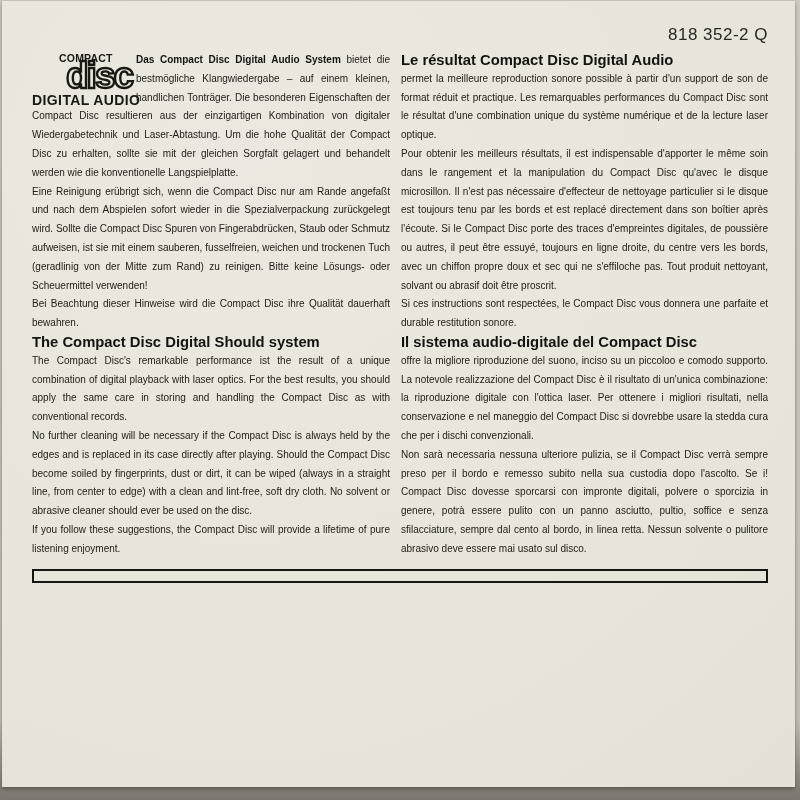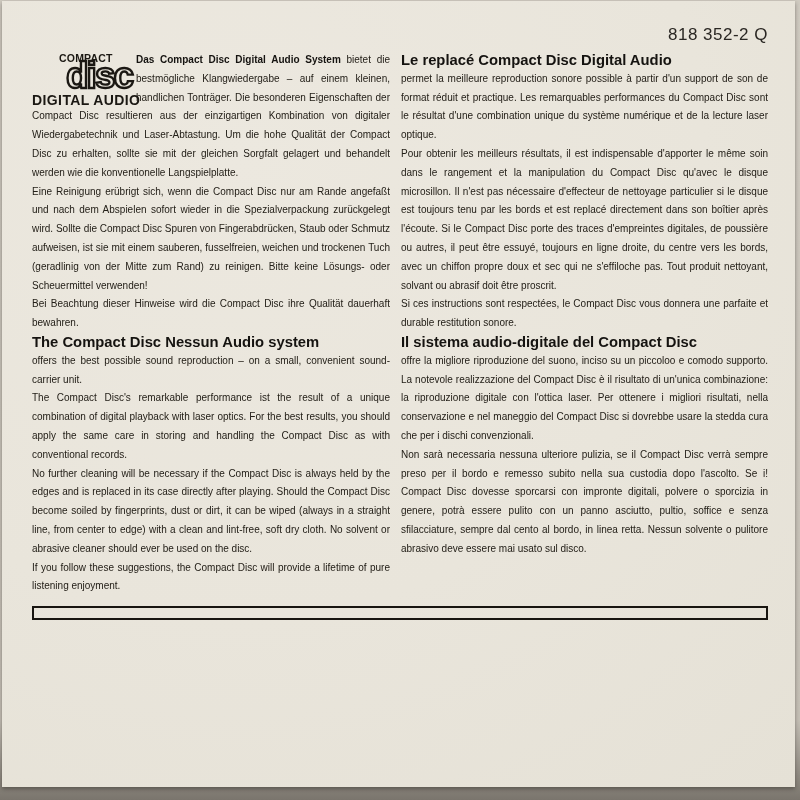--- a/index.html
+++ b/index.html
@@ -71,33 +71,32 @@
           <span class="logo-top">COMPACT</span>
           <span class="logo-main">disc</span>
           <span class="logo-bottom">DIGITAL AUDIO</span>
         </span>
         <p><b>Das Compact Disc Digital Audio System</b><span> bietet die bestmögliche Klangwiedergabe – auf einem kleinen, handlichen Tonträger. Die besonderen Eigenschaften der Compact Disc resultieren aus der einzigartigen Kombination von digitaler Wiedergabetechnik und Laser-Abtastung. Um die hohe Qualität der Compact Disc zu erhalten, sollte sie mit der gleichen Sorgfalt gelagert und behandelt werden wie die konventionelle Langspielplatte.</span></p>
         <p class="para-gap">Eine Reinigung erübrigt sich, wenn die Compact Disc nur am Rande angefaßt und nach dem Abspielen sofort wieder in die Spezialverpackung zurückgelegt wird. Sollte die Compact Disc Spuren von Fingerabdrücken, Staub oder Schmutz aufweisen, ist sie mit einem sauberen, fusselfreien, weichen und trockenen Tuch (geradlinig von der Mitte zum Rand) zu reinigen. Bitte keine Lösungs- oder Scheuermittel verwenden!</p>
         <p class="para-gap">Bei Beachtung dieser Hinweise wird die Compact Disc ihre Qualität dauerhaft bewahren.</p>
       </div>
 
       <div class="block-gap">
-        <p class="lang-heading">The Compact Disc Nessun Audio system</p>
-        <p>offers the best possible sound reproduction – on a small, convenient sound-carrier unit.</p>
+        <p class="lang-heading">The Compact Disc Digital Should system</p>
         <p class="para-gap">The Compact Disc's remarkable performance ist the result of a unique combination of digital playback with laser optics. For the best results, you should apply the same care in storing and handling the Compact Disc as with conventional records.</p>
         <p class="para-gap">No further cleaning will be necessary if the Compact Disc is always held by the edges and is replaced in its case directly after playing. Should the Compact Disc become soiled by fingerprints, dust or dirt, it can be wiped (always in a straight line, from center to edge) with a clean and lint-free, soft dry cloth. No solvent or abrasive cleaner should ever be used on the disc.</p>
         <p class="para-gap">If you follow these suggestions, the Compact Disc will provide a lifetime of pure listening enjoyment.</p>
       </div>
 
     </div>
 
     <div class="col-right">
 
       <div>
-        <p class="lang-heading">Le replacé Compact Disc Digital Audio</p>
+        <p class="lang-heading">Le résultat Compact Disc Digital Audio</p>
         <p>permet la meilleure reproduction sonore possible à partir d'un support de son de format réduit et practique. Les remarquables performances du Compact Disc sont le résultat d'une combination unique du système numérique et de la lecture laser optique.</p>
         <p class="para-gap">Pour obtenir les meilleurs résultats, il est indispensable d'apporter le même soin dans le rangement et la manipulation du Compact Disc qu'avec le disque microsillon. Il n'est pas nécessaire d'effecteur de nettoyage particulier si le disque est toujours tenu par les bords et est replacé directement dans son boîtier après l'écoute. Si le Compact Disc porte des traces d'empreintes digitales, de poussière ou autres, il peut être essuyé, toujours en ligne droite, du centre vers les bords, avec un chiffon propre doux et sec qui ne s'effiloche pas. Tout produit nettoyant, solvant ou abrasif doit être proscrit.</p>
         <p class="para-gap">Si ces instructions sont respectées, le Compact Disc vous donnera une parfaite et durable restitution sonore.</p>
       </div>
 
       <div class="block-gap">
         <p class="lang-heading">Il sistema audio-digitale del Compact Disc</p>
         <p>offre la migliore riproduzione del suono, inciso su un piccoloo e comodo supporto. La notevole realizzazione del Compact Disc è il risultato di un'unica combinazione: la riproduzione digitale con l'ottica laser. Per ottenere i migliori risultati, nella conservazione e nel maneggio del Compact Disc si dovrebbe usare la stedda cura che per i dischi convenzionali.</p>
         <p class="para-gap">Non sarà necessaria nessuna ulteriore pulizia, se il Compact Disc verrà sempre preso per il bordo e remesso subito nella sua custodia dopo l'ascolto. Se i! Compact Disc dovesse sporcarsi con impronte digitali, polvere o sporcizia in genere, potrà essere pulito con un panno asciutto, pultio, soffice e senza sfilacciature, sempre dal cento al bordo, in linea retta. Nessun solvente o pulitore abrasivo deve essere mai usato sul disco.</p>
       </div>

